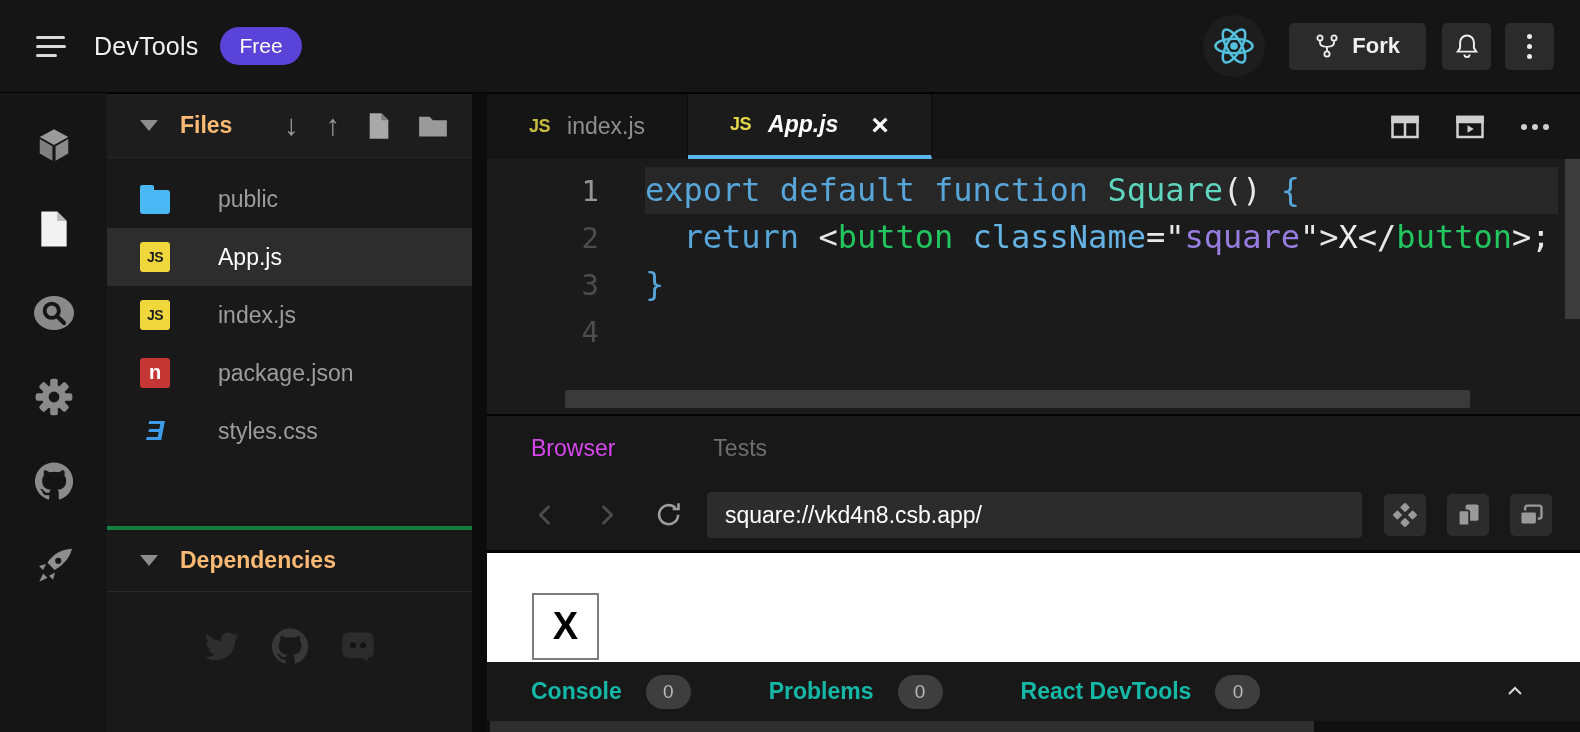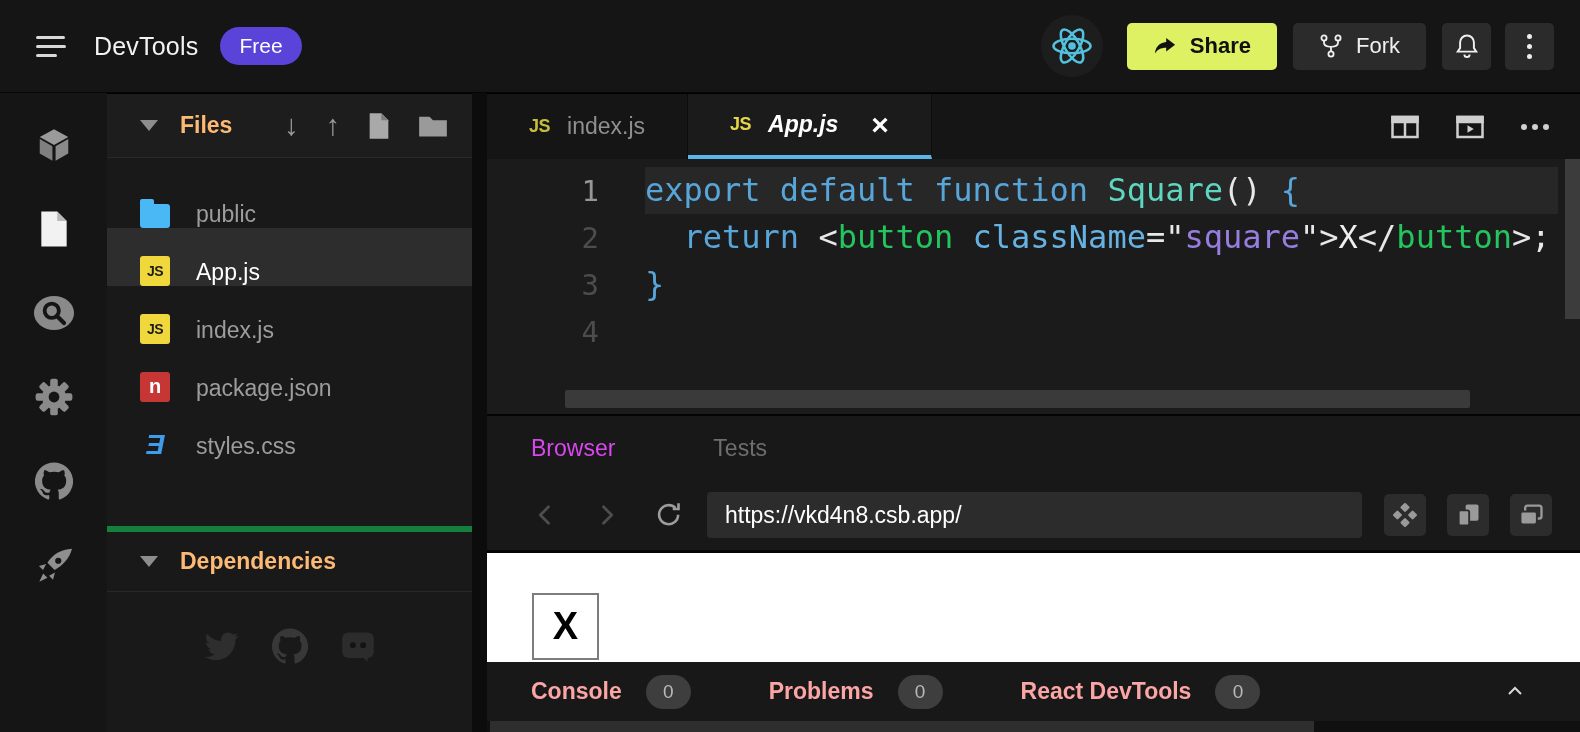--- a/index.html
+++ b/index.html
@@ -10,52 +10,52 @@
   header { height:93px; flex:0 0 93px; display:flex; align-items:center; padding:0 26px 0 36px; background:#151515; border-bottom:1px solid #060606; }
   .burger { width:30px; display:flex; flex-direction:column; gap:6px; cursor:pointer; margin-right:28px; }
   .burger span { display:block; height:3px; background:#d9d9d9; border-radius:2px; }
   .burger span:nth-child(1){ width:29px; } .burger span:nth-child(2){ width:30px; } .burger span:nth-child(3){ width:21px; }
   .ws-name { color:#f2f2f2; font-size:25px; letter-spacing:.2px; }
   .free-badge { margin-left:22px; background:#5a43d8; color:#fff; font-size:21px; padding:7px 19px; border-radius:999px; }
   .hspacer { flex:1; }
   .react-logo { width:62px; height:62px; border-radius:50%; background:#1d1d1d; display:flex; align-items:center; justify-content:center; margin-right:24px; }
   .btn { height:47px; border:none; border-radius:5px; font-size:22px; display:inline-flex; align-items:center; gap:13px; cursor:pointer; font-family:inherit; }
   .btn.share { background:#ddf163; color:#101010; padding:0 26px; font-weight:600; margin-right:16px; }
-  .btn.ghost { background:#2b2b2b; color:#f0f0f0; padding:0 26px; margin-right:16px; font-weight:400; }
+  .btn.ghost { background:#2b2b2b; color:#f0f0f0; padding:0 26px; margin-right:16px; font-weight:700; }
   .btn.iconbtn { background:#2b2b2b; width:49px; justify-content:center; padding:0; margin-right:14px; }
   .btn.iconbtn:last-child { margin-right:0; }
   .kebab { display:flex; flex-direction:column; gap:5px; }
   .kebab i { width:5px; height:5px; border-radius:50%; background:#eee; }
 
   
   .main { flex:1; display:flex; min-height:0; }
 
   
   .rail { width:107px; flex:0 0 107px; background:#151515; display:flex; flex-direction:column; align-items:center; padding-top:33px; gap:46px; }
   .rail .ritem { width:40px; height:38px; display:flex; align-items:center; justify-content:center; cursor:pointer; }
 
   
   .explorer { width:365px; flex:0 0 365px; background:#191919; display:flex; flex-direction:column; border-top:1px solid #000; }
   .exp-header { height:64px; flex:0 0 64px; background:#1d1d1d; border-bottom:1px solid #282828; display:flex; align-items:center; padding:0 24px 0 33px; cursor:pointer; }
   .tri { width:0; height:0; border-left:9px solid transparent; border-right:9px solid transparent; border-top:11px solid #8d8d8d; margin-right:22px; }
   .exp-title { color:#fdba74; font-size:23px; font-weight:700; }
   .exp-actions { margin-left:auto; display:flex; align-items:center; gap:27px; }
   .exp-actions .ga { color:#9a9a9a; font-size:29px; line-height:1; cursor:pointer; }
   .file-list { padding-top:12px; }
-  .file-row { height:58px; display:flex; align-items:flex-end; padding-left:33px; cursor:pointer; }
+  .file-row { height:58px; display:flex; align-items:center; padding-left:33px; cursor:pointer;gap:22px; }
   .file-row.selected { background:#2d2d2d; }
   .ficon { width:30px; height:30px; border-radius:3px; margin-right:26px; display:flex; align-items:center; justify-content:center; font-weight:700; position:relative; }
   .icon-folder { background:#49b8f5; height:24px; margin-top:5px; border-radius:2px 3px 3px 3px; }
   .icon-folder::before { content:""; position:absolute; top:-5px; left:0; width:14px; height:7px; background:#49b8f5; border-radius:2px 2px 0 0; }
   .icon-js { background:#efd73c; color:#1b1b1b; font-size:14px; letter-spacing:-.5px; }
   .icon-npm { background:#c53635; color:#fff; font-size:20px; padding-bottom:2px; }
   .icon-css { color:#3f9ced; font-size:28px; font-weight:800; font-style:italic; }
   .fname { color:#9d9d9d; font-size:23px; }
   .file-row.selected .fname { color:#fff; }
-  .exp-header.deps { margin-top:66px; background:#191919; border-top:6px solid #15803d; height:66px; flex:0 0 66px; }
+  .exp-header.deps { margin-top:66px; background:#191919; border-top:4px solid #15803d; height:66px; flex:0 0 66px; }
   .social { display:flex; justify-content:center; gap:32px; margin-top:36px; }
   .social .sicon { width:36px; height:36px; cursor:pointer; }
 
   .vdivider { width:15px; flex:0 0 15px; background:#0c0c0c; }
 
   
   .editor-col { flex:1; display:flex; flex-direction:column; min-width:0; border-top:1px solid #000; }
   .tabbar { height:65px; flex:0 0 65px; background:#151515; display:flex; align-items:stretch; }
   .etab { display:inline-flex; align-items:center; padding:0 42px; gap:17px; border-right:1px solid #0b0b0b; color:#8f8f8f; font-size:23px; cursor:pointer; }
   .etab .jsbadge { color:#c8bb3e; font-weight:700; font-size:18px; letter-spacing:-.5px; }
@@ -87,21 +87,21 @@
   .navrow { height:70px; flex:0 0 70px; display:flex; align-items:center; padding:0 28px 0 36px; }
   .navbtn { width:44px; height:44px; display:flex; align-items:center; justify-content:center; cursor:pointer; }
   .navbtn + .navbtn { margin-left:18px; }
   .urlbar { flex:1; height:46px; background:#2c2c2c; border-radius:4px; margin:0 22px 0 16px; color:#fff; font-size:23px; line-height:46px; padding:0 18px; white-space:nowrap; overflow:hidden; }
   .urlicons { display:flex; gap:21px; }
   .uibtn { width:42px; height:42px; background:#2c2c2c; border-radius:5px; display:flex; align-items:center; justify-content:center; cursor:pointer; }
   .preview { flex:1; background:#fff; border-top:3px solid #040404; position:relative; min-height:0; }
   .xbtn { position:absolute; left:45px; top:40px; width:67px; height:67px; background:#fff; border:2px solid #7d7d7d; font-family:"Liberation Sans", sans-serif; font-size:38px; font-weight:700; color:#000; cursor:pointer; }
   .consolebar { height:59px; flex:0 0 59px; display:flex; align-items:center; padding-left:44px; position:relative; background:#181818; }
   .cgroup { display:flex; align-items:center; margin-right:78px; cursor:pointer; }
-  .clabel { color:#fca5a5; font-size:23px; font-weight:600; }
+  .clabel { color:#14b8a6; font-size:23px; font-weight:600; }
   .cbadge { margin-left:24px; background:#3e3e3e; color:#b9b9b9; border-radius:999px; min-width:45px; height:34px; line-height:34px; text-align:center; font-size:19px; padding:0 6px; }
   .chevup { position:absolute; right:54px; top:18px; cursor:pointer; display:flex; }
   .bscroll-track { height:11px; flex:0 0 11px; background:#101010; }
   .bscroll-thumb { width:824px; height:11px; margin-left:3px; background:#2e2e2e; }
 </style>
 </head>
 <body>
 
 <div class="app">
 
@@ -117,28 +117,20 @@
     <div class="react-logo">
       <svg width="44" height="40" viewBox="0 0 24 22">
           <g fill="none" stroke="#53c1de" stroke-width="1.4">
             <ellipse cx="12" cy="11" rx="10.2" ry="4"></ellipse>
             <ellipse cx="12" cy="11" rx="10.2" ry="4" transform="rotate(60 12 11)"></ellipse>
             <ellipse cx="12" cy="11" rx="10.2" ry="4" transform="rotate(-60 12 11)"></ellipse>
           </g>
           <circle cx="12" cy="11" r="2.1" fill="#53c1de"></circle>
         </svg>
     </div>
-    <button class="btn share">
-      <span style="display:flex;">
-        <svg width="24" height="20" viewBox="0 0 20 16">
-            <path d="M11 4.6 V1.4 L18.4 7 11 12.6 V9.4 C6.2 9.4 3.6 11.2 1.6 14.2 2 9 5.2 5.2 11 4.6 Z" fill="#111"></path>
-          </svg>
-      </span>
-      <span>Share</span>
-    </button>
     <button class="btn ghost">
       <span style="display:flex;">
         <svg width="24" height="26" viewBox="0 0 24 26" fill="none" stroke="#f0f0f0" stroke-width="1.8">
             <circle cx="5" cy="5" r="2.6"></circle>
             <circle cx="19" cy="5" r="2.6"></circle>
             <circle cx="12" cy="21" r="2.6"></circle>
             <path d="M5 7.8 v2 c0 3 3 4 7 4 s7 -1 7 -4 v-2 M12 14 v4.2"></path>
           </svg>
       </span>
       <span>Fork</span>
@@ -393,21 +385,21 @@
             <svg width="26" height="28" viewBox="0 0 22 24" fill="none" stroke="#4d4d4d" stroke-width="2.4" stroke-linecap="round" stroke-linejoin="round">
                 <path d="M8 5 L15 12 8 19"></path>
               </svg>
           </span>
           <span class="navbtn">
             <svg width="30" height="30" viewBox="0 0 24 24" fill="none" stroke="#9c9c9c" stroke-width="2.1">
                 <path d="M19.3 11.8 a7.6 7.6 0 1 1 -2.2 -5.4"></path>
                 <path d="M19.6 2.6 v4.6 h-4.6"></path>
               </svg>
           </span>
-          <div class="urlbar">https://vkd4n8.csb.app/</div>
+          <div class="urlbar">square://vkd4n8.csb.app/</div>
           <div class="urlicons">
             <span class="uibtn">
               <svg width="28" height="28" viewBox="0 0 24 24" fill="#9a9a9a">
                   <rect x="9" y="2.5" width="6" height="6" rx="1" transform="rotate(45 12 5.5)"></rect>
                   <rect x="2.5" y="9" width="6" height="6" rx="1" transform="rotate(45 5.5 12)"></rect>
                   <rect x="15.5" y="9" width="6" height="6" rx="1" transform="rotate(45 18.5 12)"></rect>
                   <rect x="9" y="15.5" width="6" height="6" rx="1" transform="rotate(45 12 18.5)"></rect>
                 </svg>
             </span>
             <span class="uibtn">

